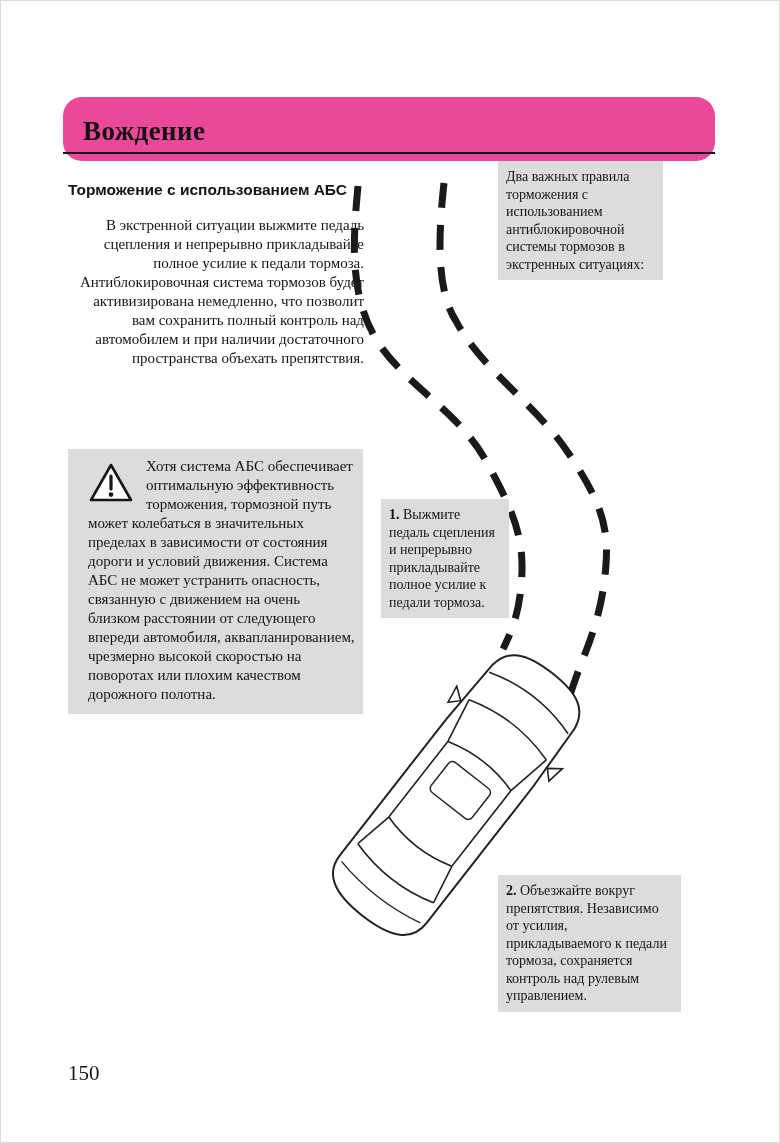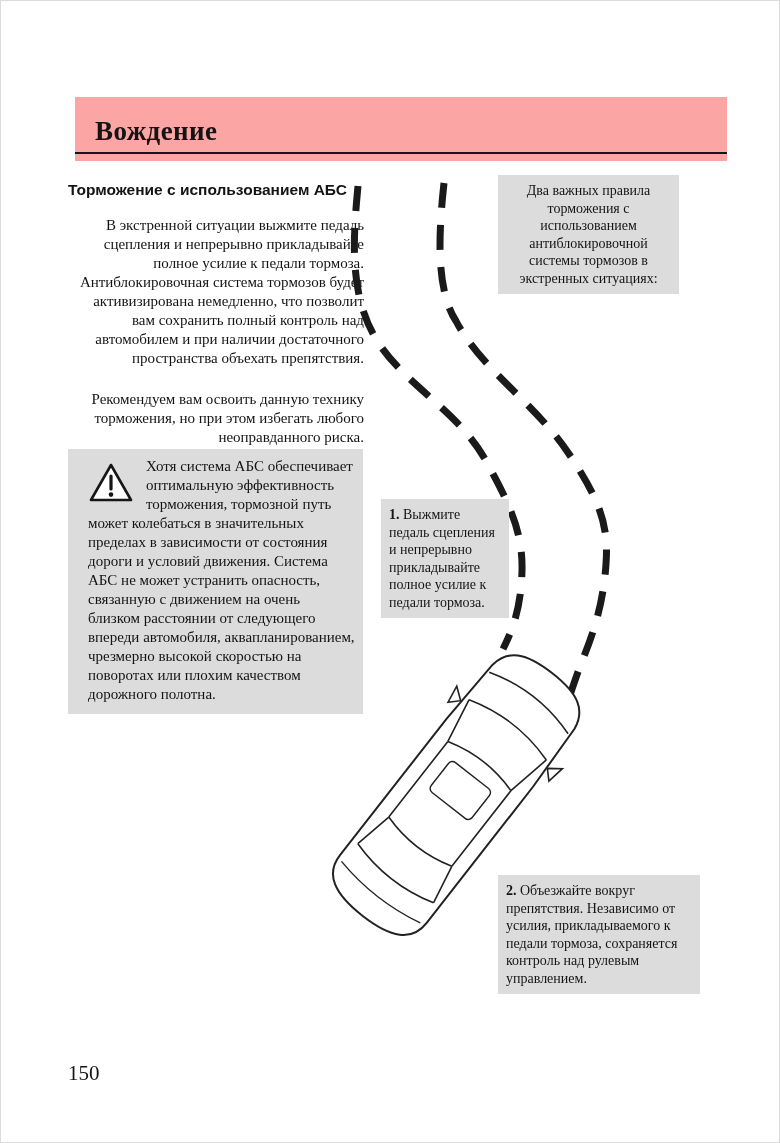--- a/index.html
+++ b/index.html
@@ -13,23 +13,24 @@
     position: relative;
     width: 780px;
     height: 1143px;
     background: #ffffff;
     border: 1px solid #dcdcdc;
     overflow: hidden;
   }
   
   .band {
     position: absolute;
-    left: 74px; top: 96px;
+    left: 62px; top: 96px;
     width: 652px; height: 64px;
-    background: #fca5a5;
+    background: #ec4899;
+    border-radius: 19px;
   }
   .band h1 {
     font-family: "Liberation Serif", serif;
     font-weight: bold;
     font-size: 27px;
     letter-spacing: 0.4px;
     padding: 19px 0 0 20px;
   }
   .band .rule {
     position: absolute;
@@ -66,23 +67,23 @@
   }
   
   .callout {
     position: absolute;
     background: #dcdcdc;
     font-size: 14px;
     line-height: 17.5px;
     padding: 7px 8px;
     z-index: 2;
   }
-  .co-intro { left: 497px; top: 174px; width: 181px; text-align: center; }
+  .co-intro { left: 497px; top: 160px; width: 165px; }
   .co-1     { left: 380px; top: 498px; width: 128px; }
-  .co-2     { left: 497px; top: 874px; width: 202px; }
+  .co-2     { left: 497px; top: 874px; width: 183px; }
   .callout b { font-weight: bold; }
   
   .illus {
     position: absolute;
     left: 318px; top: 168px;
     width: 350px; height: 800px;
     z-index: 1;
   }
   .pageno {
     position: absolute;
@@ -96,21 +97,20 @@
 <div class="page">
 
   <header class="band">
     <h1>Вождение</h1>
     <div class="rule"></div>
   </header>
 
   <div class="heading">Торможение с использованием АБС</div>
 
   <p class="p1 bodytext">В экстренной ситуации выжмите педаль сцепления и непрерывно прикладывайте полное усилие к педали тормоза. Антиблокировочная система тормозов будет активизирована немедленно, что позволит вам сохранить полный контроль над автомобилем и при наличии достаточного пространства объехать препятствия.</p>
-  <p class="p2 bodytext">Рекомендуем вам освоить данную технику торможения, но при этом избегать любого неоправданного риска.</p>
 
   <div class="warnbox">
     <svg class="warnicon" viewBox="0 0 46 44" aria-hidden="true">
       <path d="M23 4 L43 39 L3 39 Z" fill="#ffffff" stroke="#161616" stroke-width="2.6" stroke-linejoin="round"></path>
       <line x1="23" y1="15" x2="23" y2="28" stroke="#161616" stroke-width="3.2" stroke-linecap="round"></line>
       <circle cx="23" cy="33.6" r="2.3" fill="#161616"></circle>
     </svg>
     <span>Хотя система АБС обеспечивает оптимальную эффективность торможения, тормозной путь может колебаться в значительных пределах в зависимости от состояния дороги и условий движения. Система АБС не может устранить опасность, связанную с движением на очень близком расстоянии от следующего впереди автомобиля, аквапланированием, чрезмерно высокой скоростью на поворотах или плохим качеством дорожного полотна.</span>
   </div>
 

